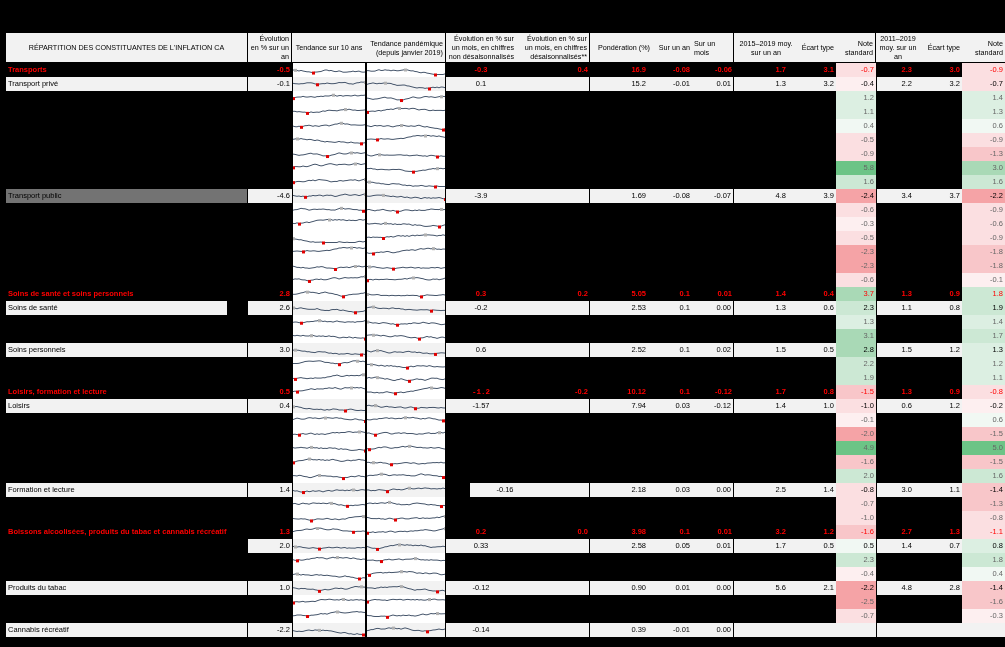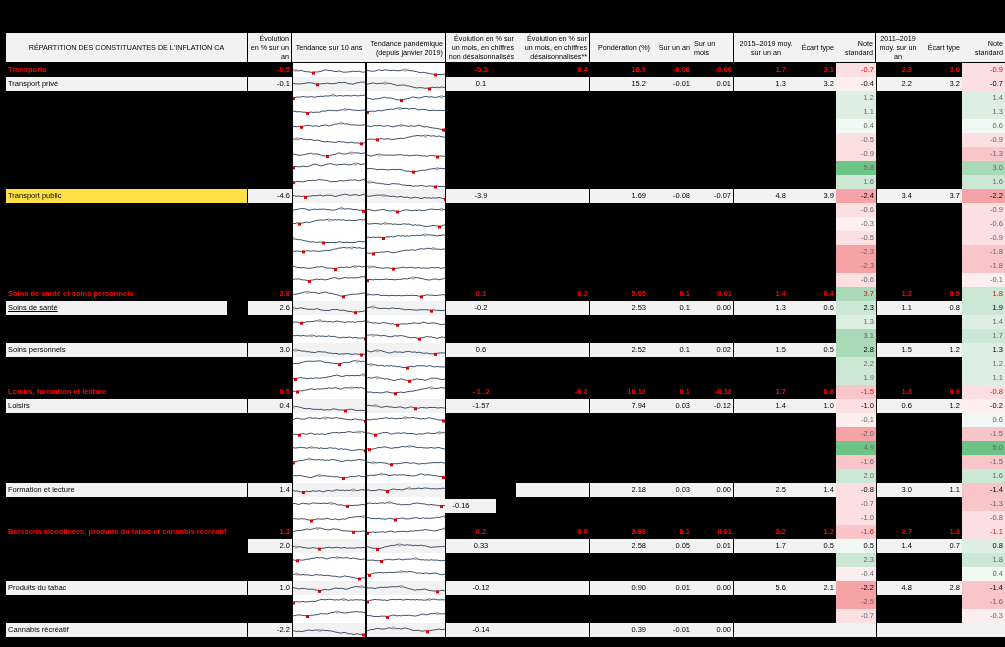--- a/index.html
+++ b/index.html
@@ -218,21 +218,21 @@
           <svg width="78" height="14">
             <path d="M0 7.3 L2 6.6 L4 7.2 L6 7.3 L8 7.9 L10 8.2 L12 8.1 L14 8.8 L16 8.7 L18 9.2 L20 9.4 L22 9.6 L24 8.9 L26 8.6 L28 8.8 L30 9.0 L32 8.9 L34 9.6 L36 10.2 L38 10.0 L40 10.7 L42 10.3 L44 10.6 L46 11.3 L48 10.9 L50 11.0 L52 10.9 L54 10.4 L56 10.7 L58 11.3 L60 11.3 L62 10.8 L64 11.1 L66 11.3 L68 11.5 L70 11.0 L72 11.5 L74 11.5 L76 11.5 L78 11.5" fill="none" stroke="#44546a" stroke-width="1"></path>
             <rect x="1" y="5.638319615912208" width="3" height="3" fill="#b0b0b0"></rect>
             <rect x="67" y="10.5" width="3" height="3" fill="#e00000"></rect>
           </svg>
         </div>
         <div class="cell r" style="left:830px;width:40px;background:#cce8d4;color:#666;">1.6</div>
         <div class="cell r" style="left:956px;width:43px;background:#cce8d4;color:#666;">1.6</div>
       </div>
       <div class="row item">
-        <div class="cell" style="left:0;width:242px;background:#fde047;border-right:1px solid #000;">Transport public</div>
+        <div class="cell" style="left:0;width:242px;background:#737373;border-right:1px solid #000;">Transport public</div>
         <div class="cell r" style="left:242px;width:44px;background:#f2f2f2;">-4.6</div>
         <div class="cell c" style="left:440px;width:70px;background:#f2f2f2;">-3.9</div>
         <div class="cell r" style="left:510px;width:74px;background:#f2f2f2;border-right:1px solid #000;"></div>
         <div class="cell r" style="left:584px;width:62px;background:#f2f2f2;padding-right:6px;">1.69</div>
         <div class="cell r" style="left:646px;width:40px;background:#f2f2f2;">-0.08</div>
         <div class="cell r" style="left:686px;width:42px;background:#f2f2f2;border-right:1px solid #000;">-0.07</div>
         <div class="cell r" style="left:728px;width:64px;background:#f2f2f2;padding-right:12px;">4.8</div>
         <div class="cell r" style="left:792px;width:38px;background:#f2f2f2;">3.9</div>
         <div class="cell r" style="left:870px;width:44px;background:#f2f2f2;padding-right:8px;border-left:1px solid #000;">3.4</div>
         <div class="cell r" style="left:914px;width:42px;background:#f2f2f2;">3.7</div>
@@ -384,21 +384,21 @@
           <svg width="78" height="14">
             <path d="M0 7.0 L2 7.2 L4 7.8 L6 7.9 L8 7.8 L10 7.5 L12 7.8 L14 8.5 L16 8.4 L18 8.4 L20 8.4 L22 8.8 L24 8.4 L26 8.4 L28 8.7 L30 8.6 L32 8.4 L34 8.8 L36 8.6 L38 8.7 L40 8.2 L42 8.5 L44 8.4 L46 8.3 L48 8.5 L50 8.5 L52 9.3 L54 9.4 L56 8.8 L58 8.4 L60 7.8 L62 8.1 L64 8.2 L66 8.3 L68 8.5 L70 8.5 L72 8.1 L74 8.0 L76 7.6 L78 8.0" fill="none" stroke="#44546a" stroke-width="1"></path>
             <rect x="-1" y="6.017359396433471" width="3" height="3" fill="#b0b0b0"></rect>
             <rect x="53" y="8.433840877914955" width="3" height="3" fill="#e00000"></rect>
           </svg>
         </div>
         <div class="cell r" style="left:830px;width:40px;background:#a9d9b6;color:#ff0000;font-weight:normal;">3.7</div>
         <div class="cell r" style="left:956px;width:43px;background:#cce8d4;color:#ff0000;font-weight:normal;">1.8</div>
       </div>
       <div class="row item">
-        <div class="cell" style="left:0;width:222px;background:#f2f2f2;border-right:1px solid #000;text-decoration:underline;">Soins de santé</div>
+        <div class="cell" style="left:0;width:222px;background:#f2f2f2;border-right:1px solid #000;">Soins de santé</div>
         <div class="cell r" style="left:242px;width:44px;background:#f2f2f2;">2.6</div>
         <div class="cell c" style="left:440px;width:70px;background:#f2f2f2;">-0.2</div>
         <div class="cell r" style="left:510px;width:74px;background:#f2f2f2;border-right:1px solid #000;"></div>
         <div class="cell r" style="left:584px;width:62px;background:#f2f2f2;padding-right:6px;">2.53</div>
         <div class="cell r" style="left:646px;width:40px;background:#f2f2f2;">0.1</div>
         <div class="cell r" style="left:686px;width:42px;background:#f2f2f2;border-right:1px solid #000;">0.00</div>
         <div class="cell r" style="left:728px;width:64px;background:#f2f2f2;padding-right:12px;">1.3</div>
         <div class="cell r" style="left:792px;width:38px;background:#f2f2f2;">0.6</div>
         <div class="cell r" style="left:870px;width:44px;background:#f2f2f2;padding-right:8px;border-left:1px solid #000;">1.1</div>
         <div class="cell r" style="left:914px;width:42px;background:#f2f2f2;">0.8</div>
@@ -664,21 +664,21 @@
             <rect x="13" y="3.690068587105624" width="3" height="3" fill="#b0b0b0"></rect>
             <rect x="75" y="7.05812757201646" width="3" height="3" fill="#e00000"></rect>
           </svg>
         </div>
         <div class="cell r" style="left:830px;width:40px;background:#cce8d4;color:#666;">2.0</div>
         <div class="cell r" style="left:956px;width:43px;background:#cce8d4;color:#666;">1.6</div>
       </div>
       <div class="row item">
         <div class="cell" style="left:0;width:242px;background:#f2f2f2;border-right:1px solid #000;">Formation et lecture</div>
         <div class="cell r" style="left:242px;width:44px;background:#f2f2f2;">1.4</div>
-        <div class="cell c" style="left:420px;width:70px;background:#f2f2f2;margin-top:16px;">-0.16</div>
+        <div class="cell c" style="left:464px;width:70px;background:#f2f2f2;">-0.16</div>
         <div class="cell r" style="left:510px;width:74px;background:#f2f2f2;border-right:1px solid #000;"></div>
         <div class="cell r" style="left:584px;width:62px;background:#f2f2f2;padding-right:6px;">2.18</div>
         <div class="cell r" style="left:646px;width:40px;background:#f2f2f2;">0.03</div>
         <div class="cell r" style="left:686px;width:42px;background:#f2f2f2;border-right:1px solid #000;">0.00</div>
         <div class="cell r" style="left:728px;width:64px;background:#f2f2f2;padding-right:12px;">2.5</div>
         <div class="cell r" style="left:792px;width:38px;background:#f2f2f2;">1.4</div>
         <div class="cell r" style="left:870px;width:44px;background:#f2f2f2;padding-right:8px;border-left:1px solid #000;">3.0</div>
         <div class="cell r" style="left:914px;width:42px;background:#f2f2f2;">1.1</div>
         <div class="spark" style="left:287px;width:72px;background:#f2f2f2;">
           <svg width="72" height="14">

